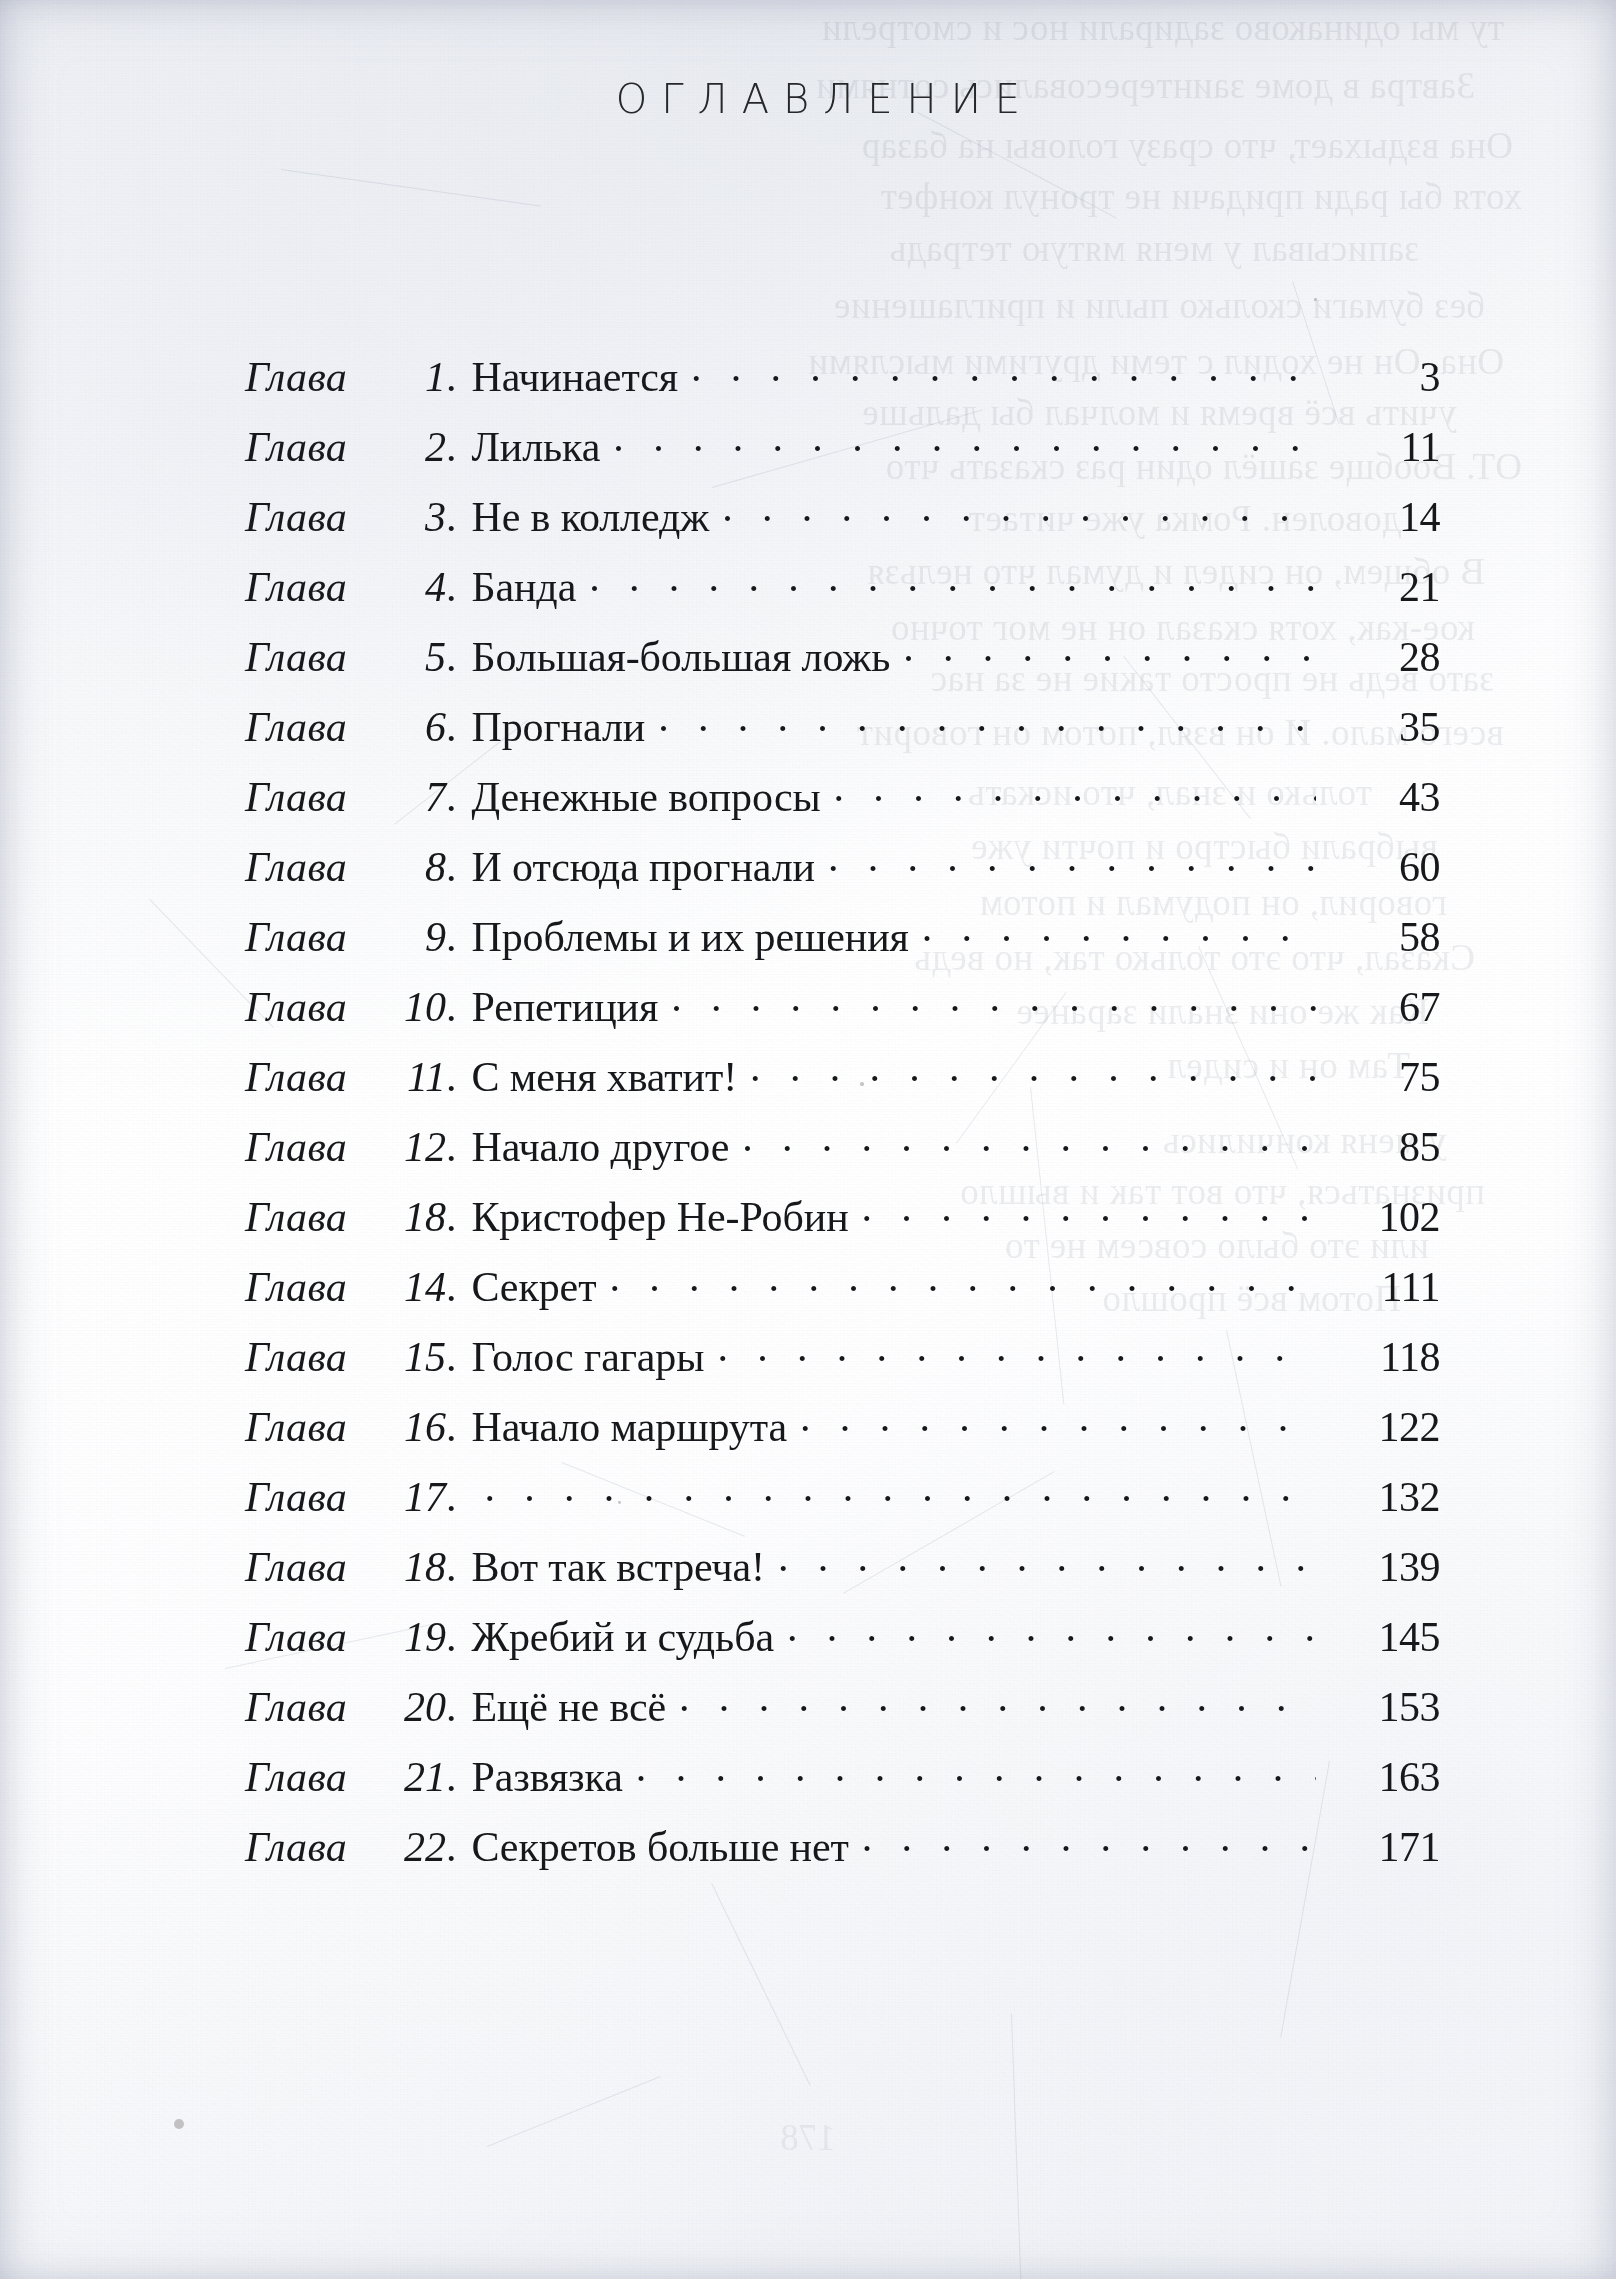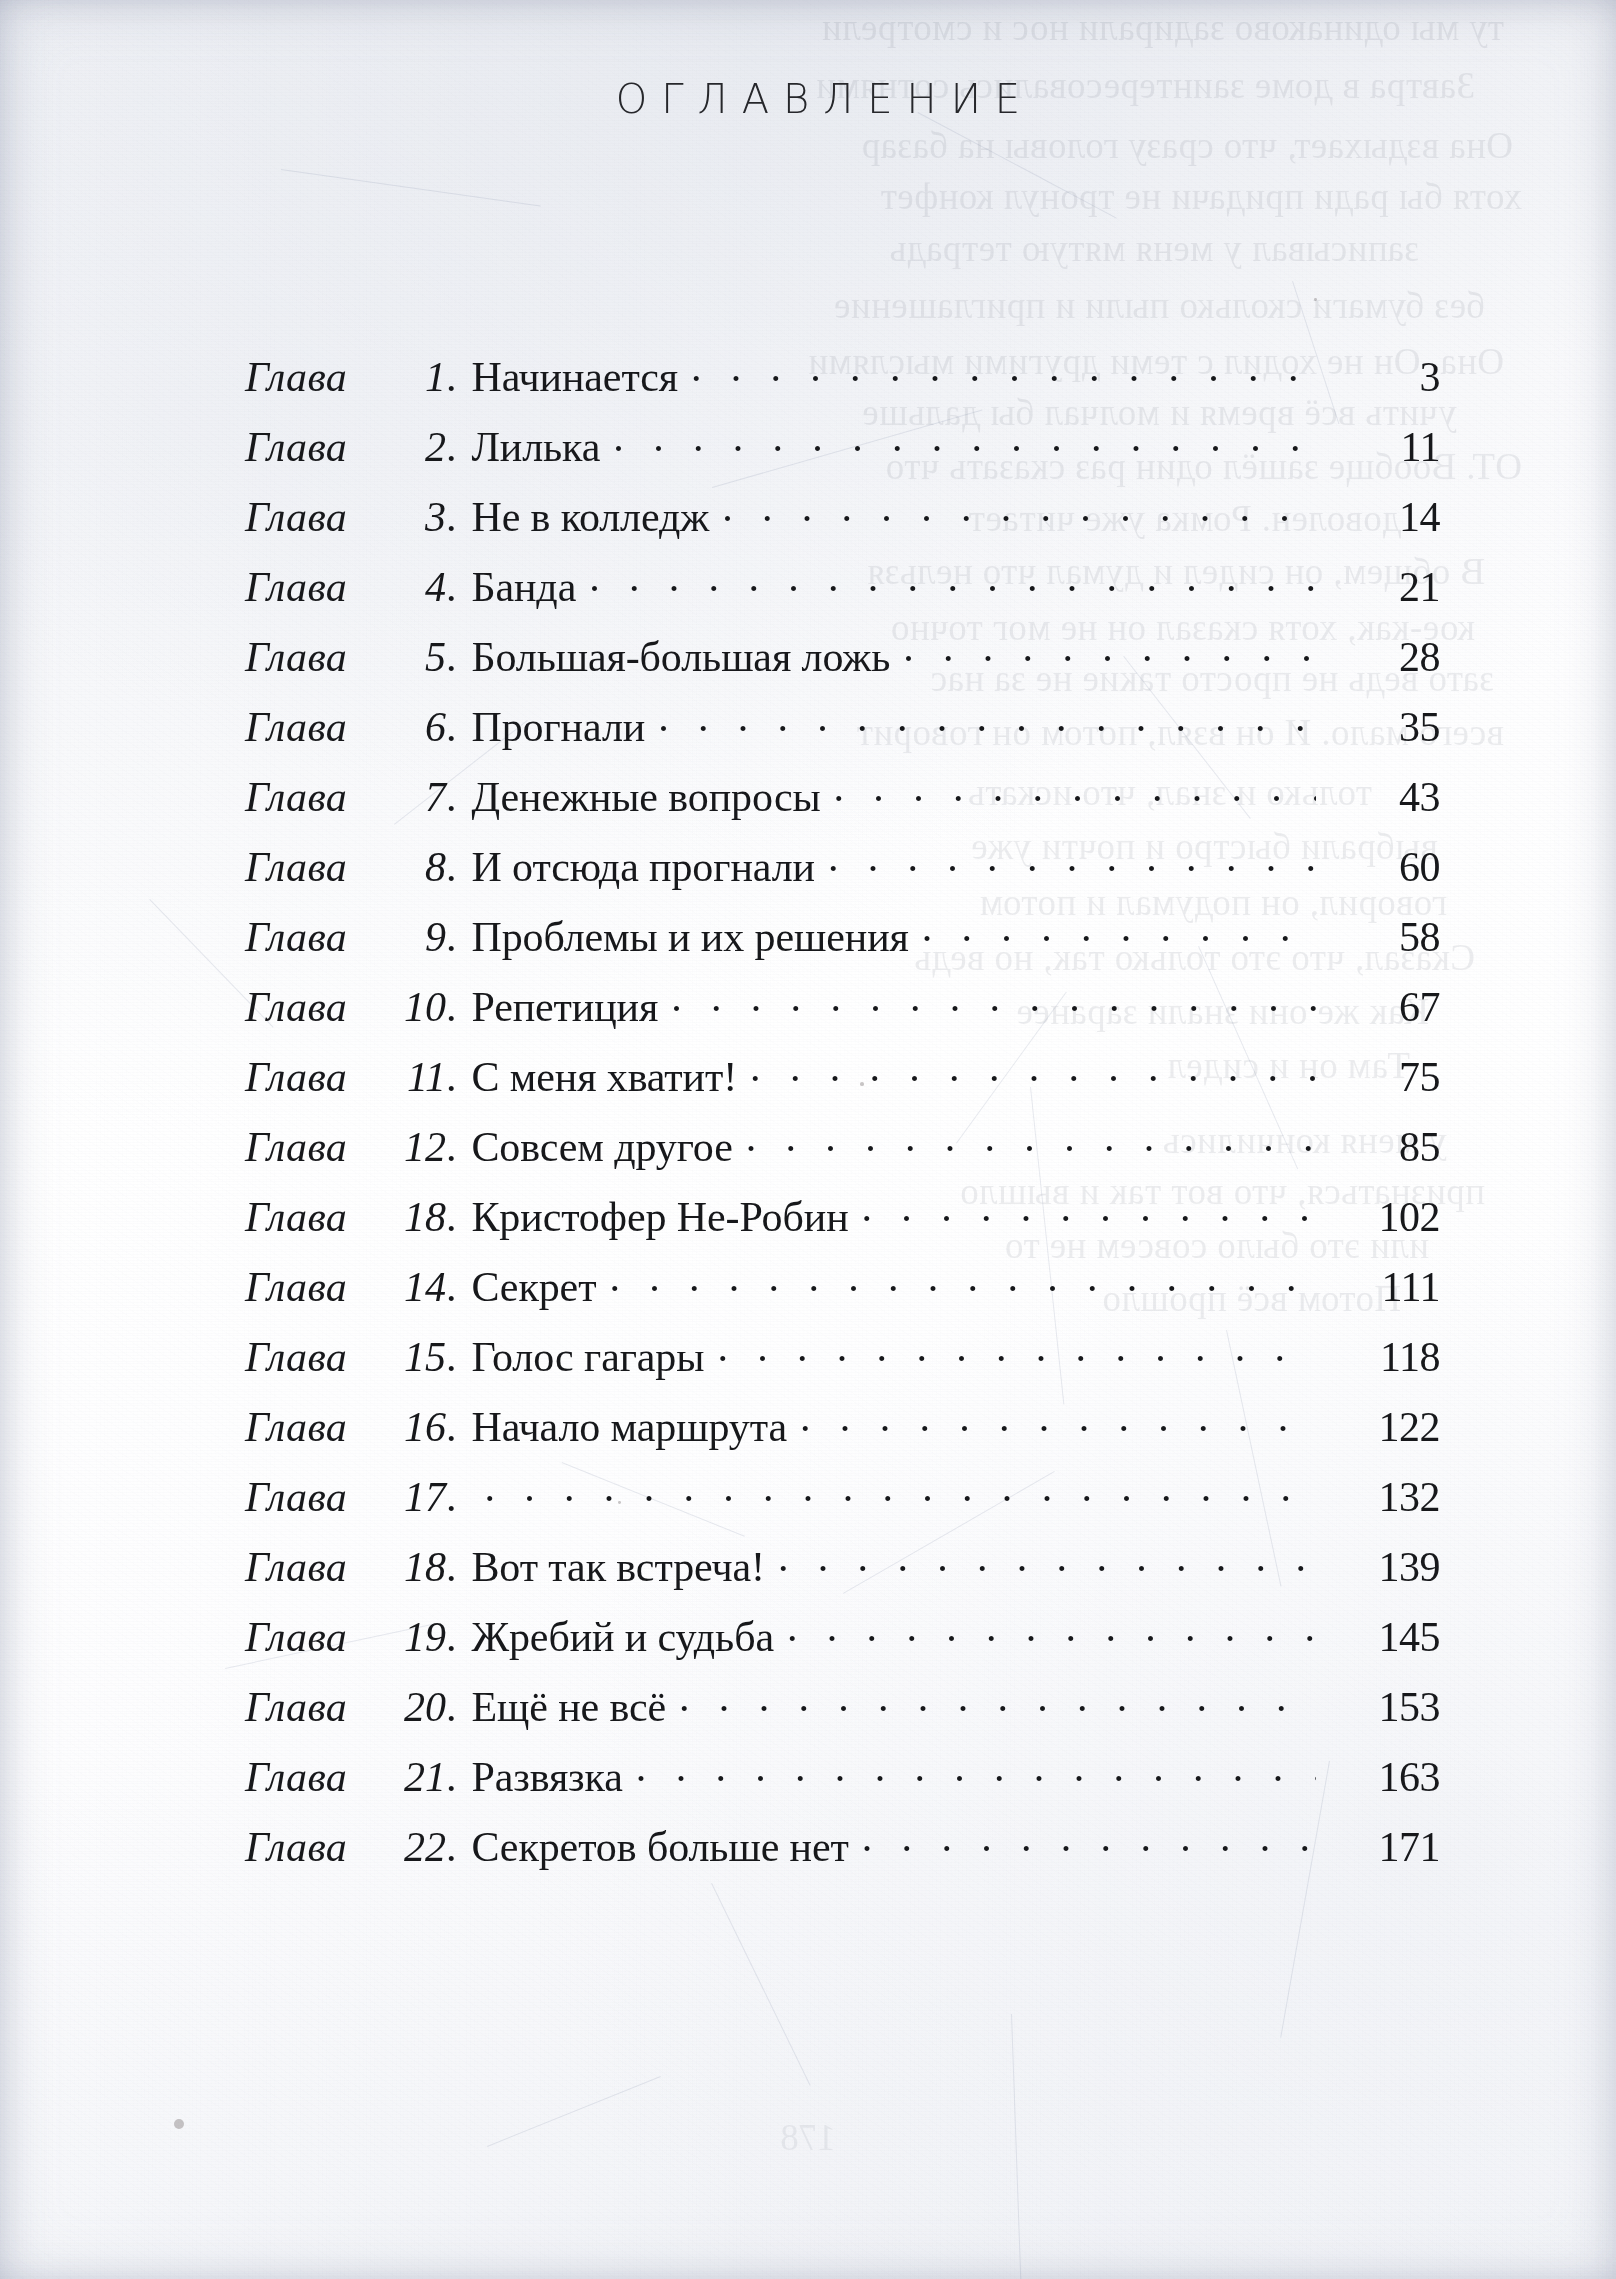--- a/index.html
+++ b/index.html
@@ -332,21 +332,21 @@
         <span class="ch-num">11</span>
         <span class="ch-dot">.</span>
         <span class="ch-title">С меня хватит!</span>
         <span class="leader"></span>
         <span class="page-num">75</span>
       </div>
       <div class="toc-row">
         <span class="ch-word">Глава</span>
         <span class="ch-num">12</span>
         <span class="ch-dot">.</span>
-        <span class="ch-title">Совсем другое</span>
+        <span class="ch-title">Начало другое</span>
         <span class="leader"></span>
         <span class="page-num">85</span>
       </div>
       <div class="toc-row">
         <span class="ch-word">Глава</span>
         <span class="ch-num">18</span>
         <span class="ch-dot">.</span>
         <span class="ch-title">Кристофер Не-Робин</span>
         <span class="leader"></span>
         <span class="page-num">102</span>

